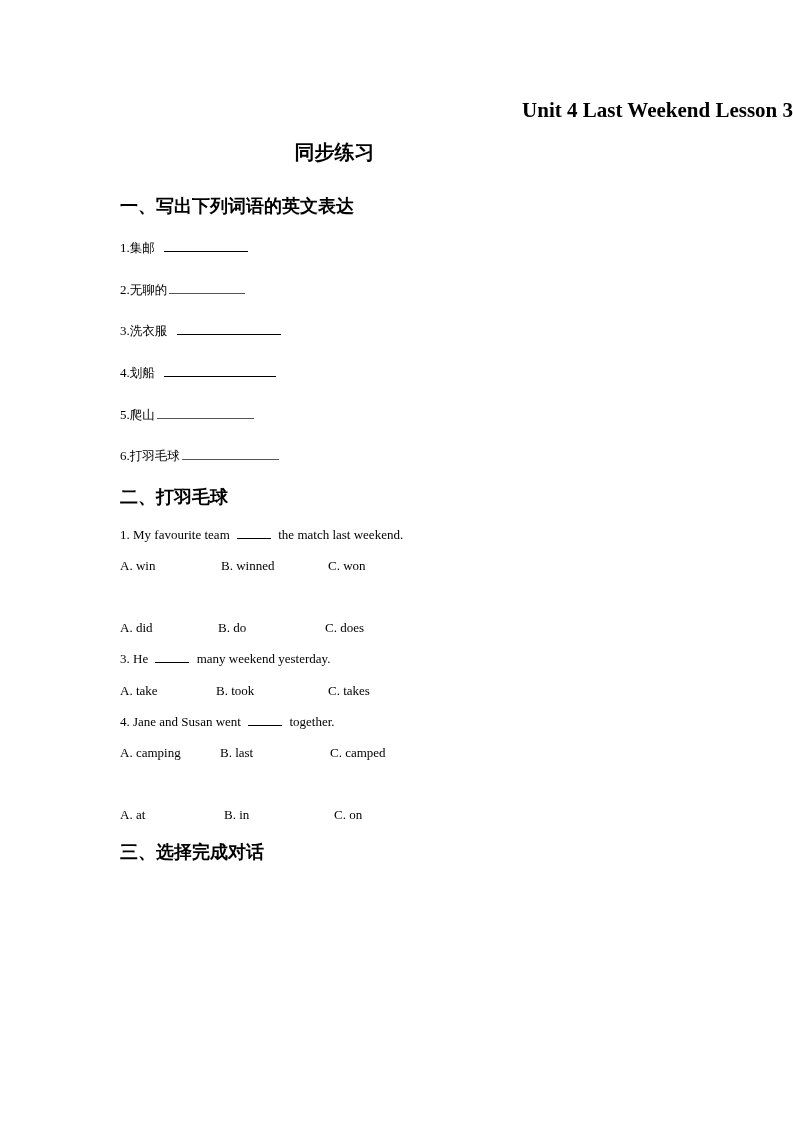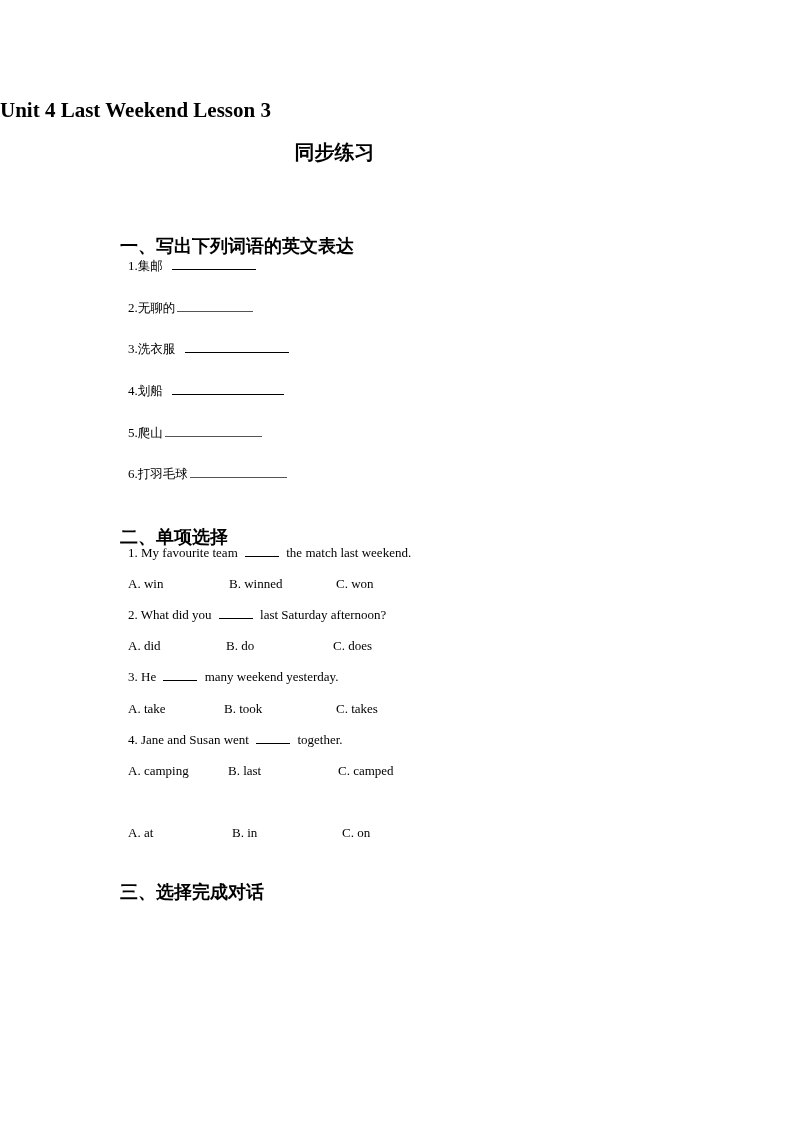--- a/index.html
+++ b/index.html
@@ -1,23 +1,23 @@
 <!DOCTYPE html>
 <html><head>
   <meta charset="utf-8">
   <style>
     html, body { margin: 0; padding: 0; background: #ffffff; }
     body { width: 793px; height: 1122px; position: relative; overflow: hidden; color: #000; }
     .page { position: absolute; left: 0; top: 0; width: 793px; height: 1122px; }
-    .title { position: absolute; left: 0; width: 793px; text-align: left; top: 96px;
+    .title { position: absolute; left: 0; width: 793px; text-align: right; top: 96px;
       font-family: "Liberation Serif", "DejaVu Serif", serif; font-weight: bold; font-size: 21px; line-height: 28px; }
     .subtitle { position: absolute; left: 0; width: 669px; text-align: center; top: 138px;
       font-family: "DejaVu Sans", sans-serif; font-weight: bold; font-size: 20px; line-height: 28px; }
-    .section { position: absolute; left: 120px; font-family: "DejaVu Sans", sans-serif; font-weight: bold; font-size: 18px; line-height: 24px; margin-top: 40px; }
-    .line { position: absolute; left: 128px; font-family: "Liberation Serif", "DejaVu Serif", serif; font-size: 13px; line-height: 18px; white-space: nowrap; margin-top: 18px; }
+    .section { position: absolute; left: 120px; font-family: "DejaVu Sans", sans-serif; font-weight: bold; font-size: 18px; line-height: 24px; }
+    .line { position: absolute; left: 120px; font-family: "Liberation Serif", "DejaVu Serif", serif; font-size: 13px; line-height: 18px; white-space: nowrap; }
     .cjk { font-family: "DejaVu Sans", sans-serif; font-size: 12.5px; }
     .blank { display: inline-block; vertical-align: baseline; border-bottom: 1px solid #000; height: 1px; margin: 0 2px; }
     .blank.thin { border-bottom-color: #555; }
     .opt { position: absolute; top: 0; }
   </style>
 </head>
 <body>
 
 <div class="page">
   <div class="title">Unit 4 Last Weekend Lesson 3</div>
@@ -40,38 +40,33 @@
     <span>4.</span><span class="cjk">划船</span>
     <span class="blank" style="width:112px;margin-left:6px"></span>
   </div>
   <div class="line" style="top:406px">
     <span>5.</span><span class="cjk">爬山</span><span class="blank thin" style="width:97px"></span>
   </div>
   <div class="line" style="top:447px">
     <span>6.</span><span class="cjk">打羽毛球</span><span class="blank thin" style="width:97px"></span>
   </div>
 
-  <div class="section" style="top:485px">二、单项选择</div>
+  <div class="section" style="top:485px">二、打羽毛球</div>
 
   <div class="line" style="top:526px">
     <span>1. My favourite team</span>
     <span class="blank" style="width:34px;margin:0 4px"></span>
     <span>the match last weekend.</span>
   </div>
   <div class="line" style="top:557px;width:400px;height:18px">
     <span class="opt" style="left:0">A. win</span>
     <span class="opt" style="left:101px">B. winned</span>
     <span class="opt" style="left:208px">C. won</span>
   </div>
 
-  <div class="line" style="top:588px">
-    <span>2. What did you</span>
-    <span class="blank" style="width:34px;margin:0 4px"></span>
-    <span>last Saturday afternoon?</span>
-  </div>
   <div class="line" style="top:619px;width:400px;height:18px">
     <span class="opt" style="left:0">A. did</span>
     <span class="opt" style="left:98px">B. do</span>
     <span class="opt" style="left:205px">C. does</span>
   </div>
 
   <div class="line" style="top:650px">
     <span>3. He</span>
     <span class="blank" style="width:34px;margin:0 4px"></span>
     <span>many weekend yesterday.</span>

